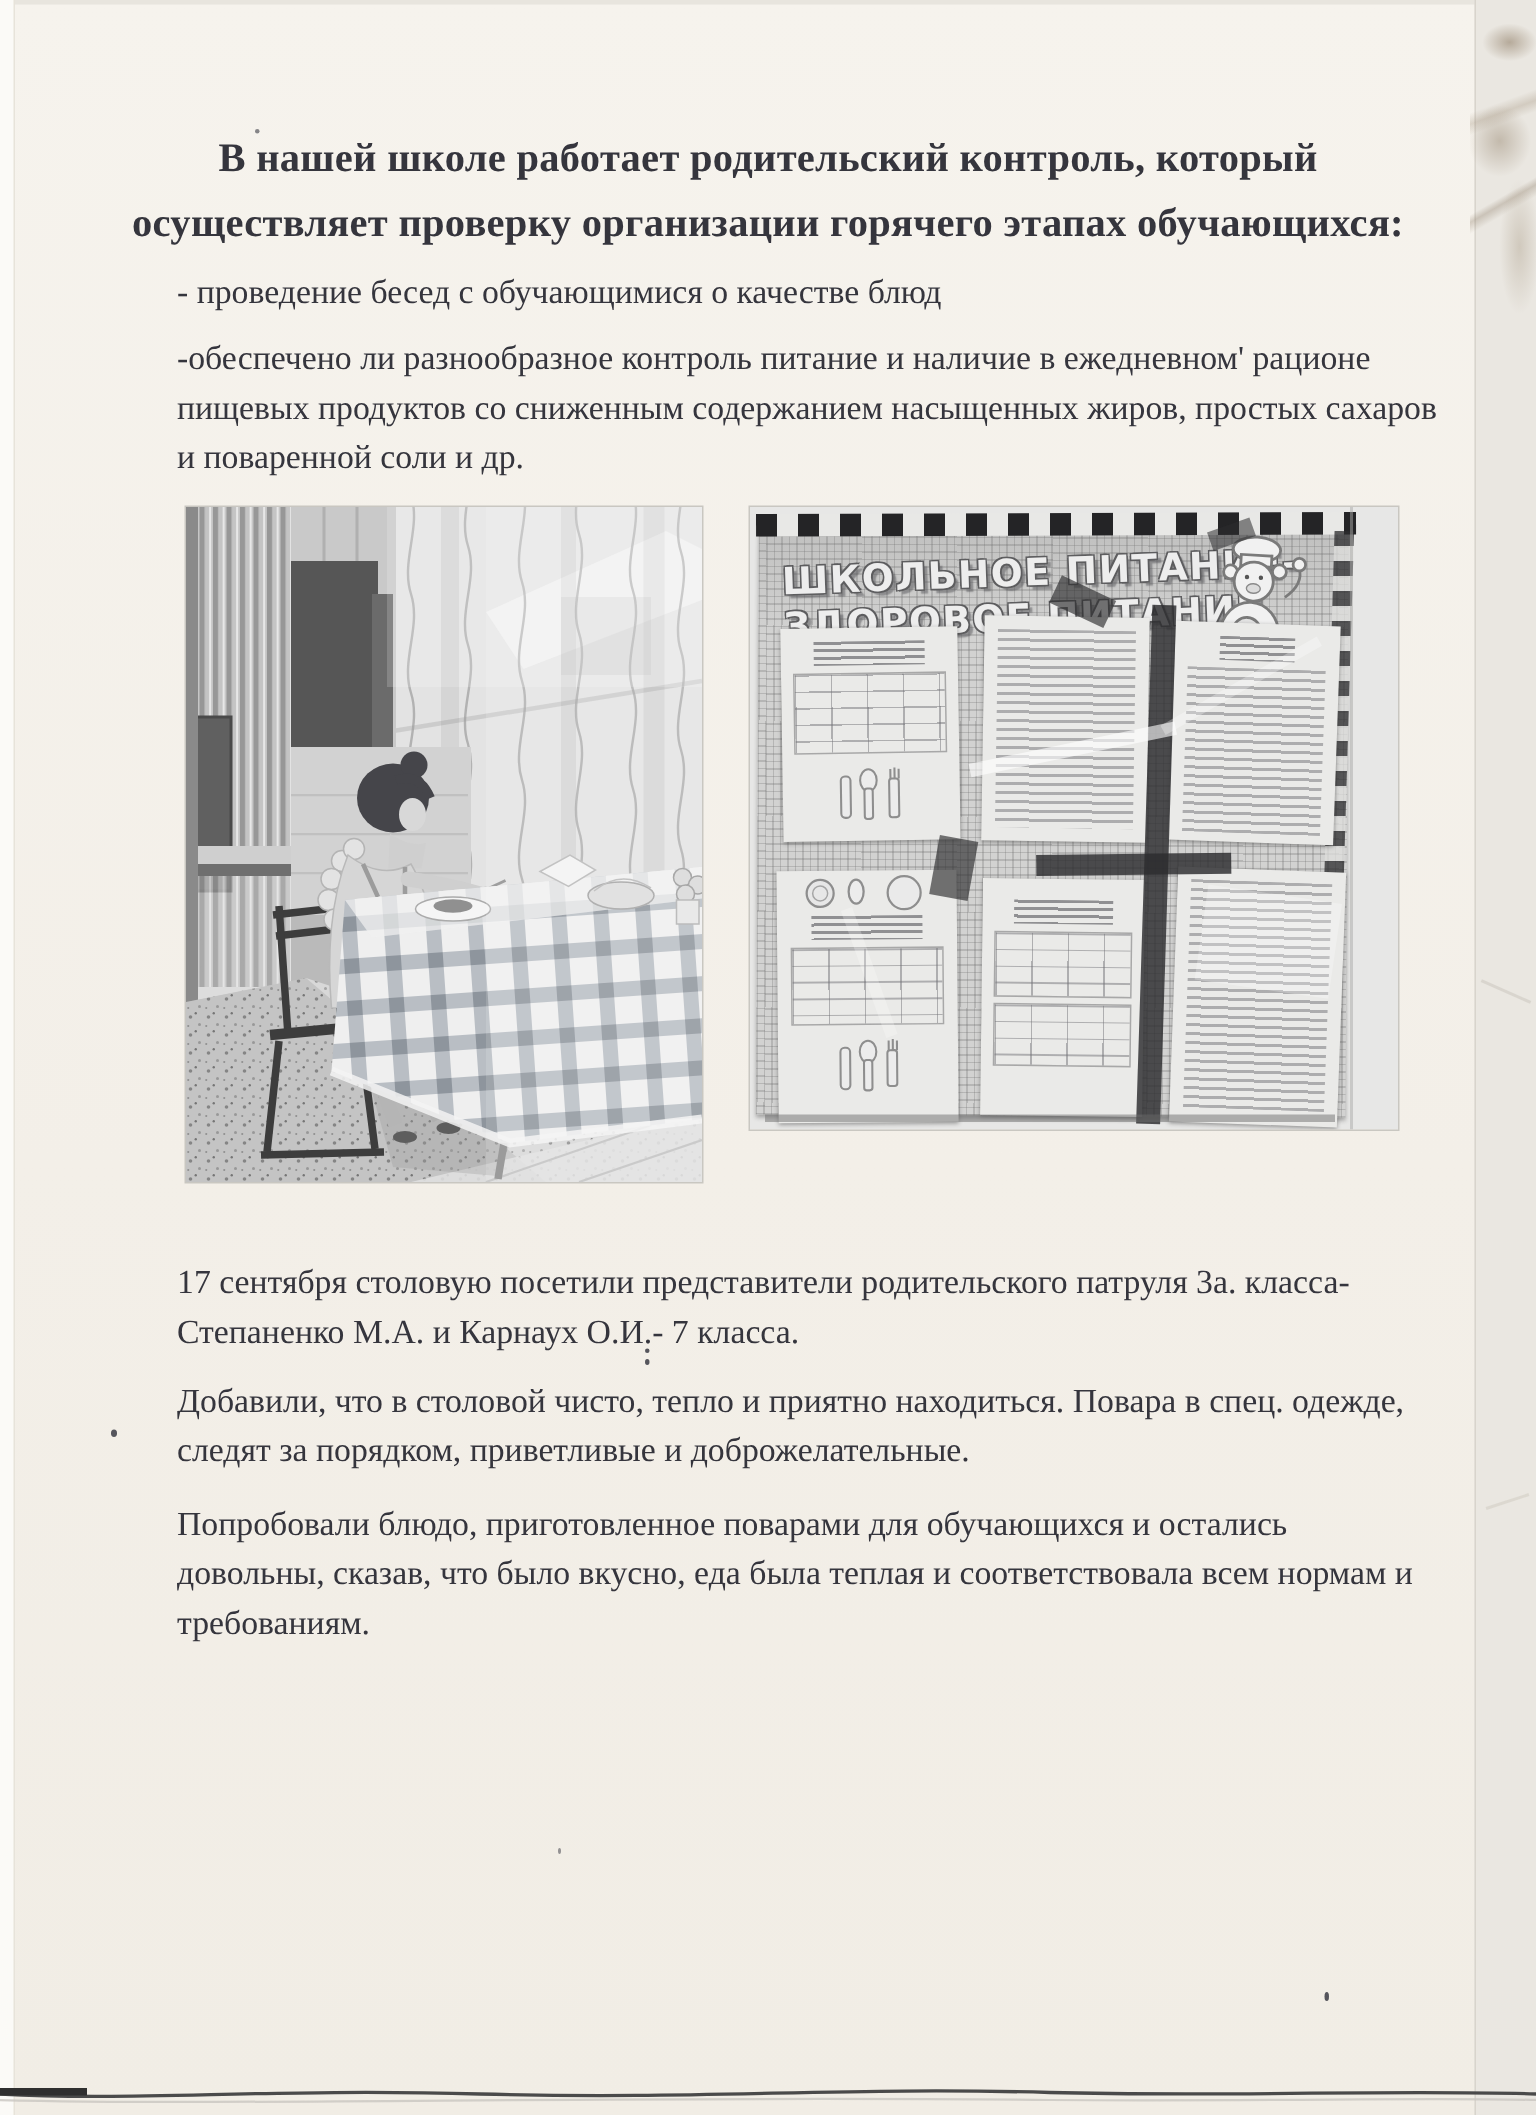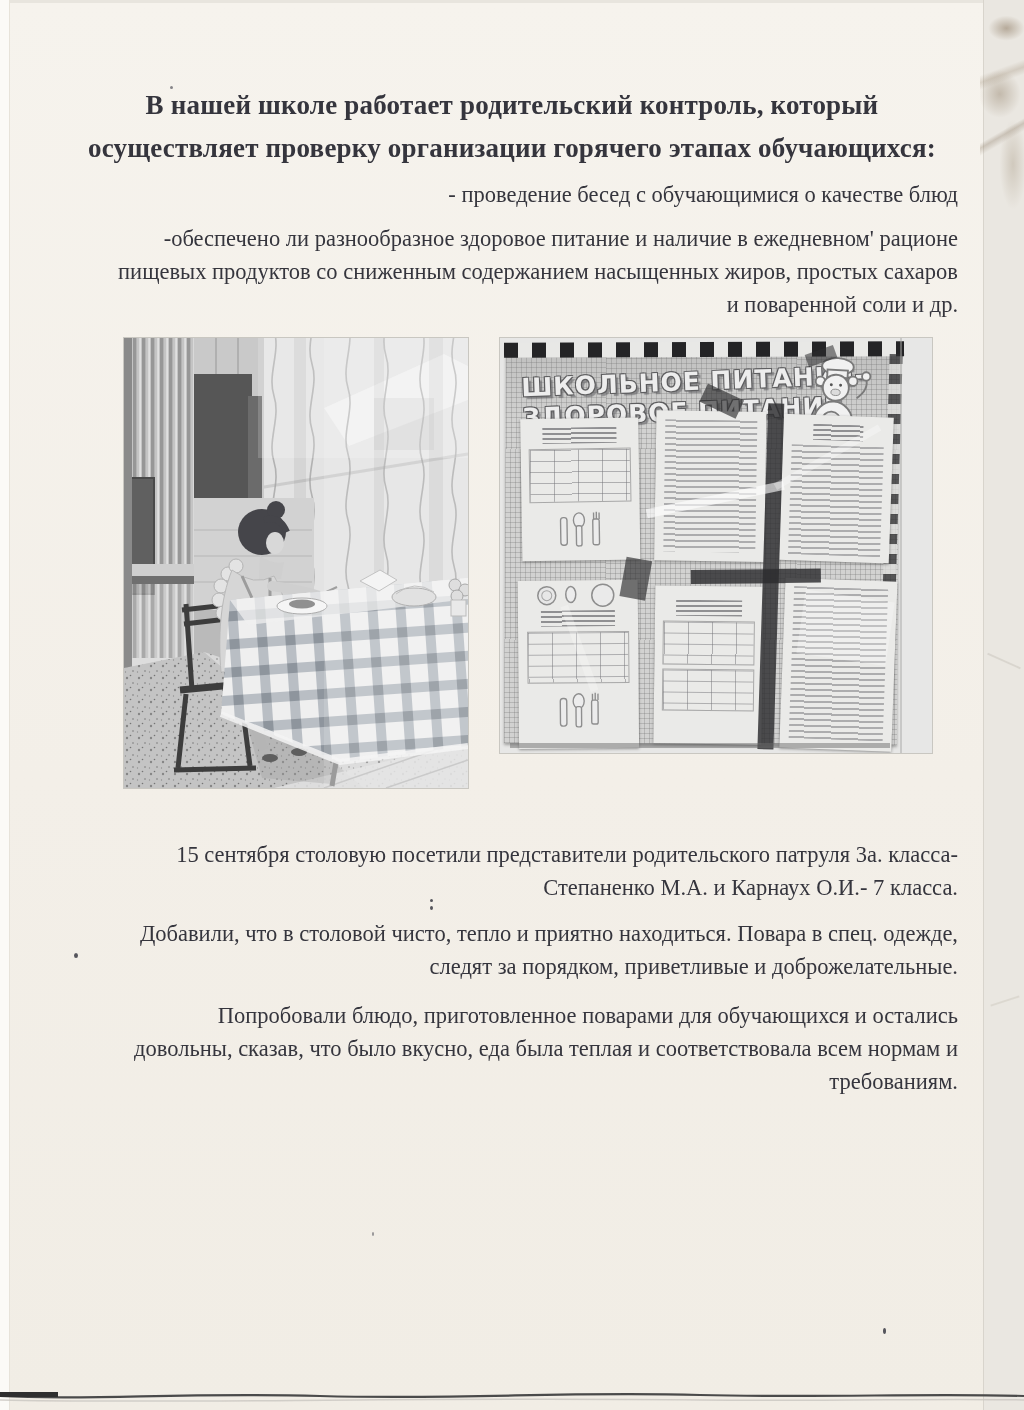--- a/index.html
+++ b/index.html
@@ -26,21 +26,21 @@
     transform:rotate(24deg);opacity:.8;}
   .crease2{position:absolute;right:4px;top:1000px;width:30px;height:2px;background:#d8d4cc;
     transform:rotate(-18deg);opacity:.8;}
   .bottom-line{position:absolute;left:0;bottom:4px;width:1024px;height:18px;}
   .speck{position:absolute;background:#55555c;border-radius:50%;}
   
   .page-title{
     width:860px;margin:84px auto 0;text-align:center;
     font-size:27px;line-height:43px;font-weight:bold;letter-spacing:.2px;
   }
-  .para{width:840px;margin:0 0 0 118px;font-size:22.5px;line-height:33px;text-align:right;}
+  .para{width:840px;margin:0 0 0 118px;font-size:22.5px;line-height:33px;}
   .b1{margin-top:8px;}
   .b2{margin-top:11px;}
   .b3{margin-top:11px;}
   .c1{margin-top:50px;}
   .c2{margin-top:16px;}
   .c3{margin-top:13px;}
   
   .photos{display:flex;gap:32px;margin:17px 0 0 124px;align-items:flex-start;}
   .photo-left{width:344px;height:450px;position:relative;flex:none;outline:1px solid #c9c7c1;}
   .photo-left svg{display:block;}
@@ -100,21 +100,21 @@
   <div class="edge-top"></div>
   <div class="edge-left"></div>
   <div class="edge-right"></div>
   <div class="corner-smudge"></div>
   <div class="crease"></div>
   <div class="crease2"></div>
 
   <h1 class="page-title">В нашей школе работает родительский контроль, который осуществляет проверку организации горячего этапах обучающихся:</h1>
 
   <p class="para b1">- проведение бесед с обучающимися о качестве блюд</p>
-  <p class="para b2">-обеспечено ли разнообразное здоровое питание и наличие в ежедневном' рационе пищевых продуктов со сниженным содержанием насыщенных жиров, простых сахаров и поваренной соли и др.</p>
+  <p class="para b2">-обеспечено ли разнообразное контроль питание и наличие в ежедневном' рационе пищевых продуктов со сниженным содержанием насыщенных жиров, простых сахаров и поваренной соли и др.</p>
 
   <div class="photos">
 
     <figure class="photo-left" style="margin:0">
       <svg width="344" height="450" viewBox="0 0 344 450">
         <defs>
           <pattern id="flute" width="9" height="9" patternUnits="userSpaceOnUse">
             <rect width="9" height="9" fill="#c4c4c4"></rect>
             <rect width="3.4" height="9" fill="#979797"></rect>
             <rect x="6.4" width="1.4" height="9" fill="#e7e7e7"></rect>
@@ -318,21 +318,21 @@
         <div class="glare" style="left:140px;top:150px;width:140px;height:9px;transform:rotate(-12deg)"></div>
         <div class="glare" style="left:262px;top:108px;width:120px;height:7px;transform:rotate(-30deg);opacity:.5"></div>
         <div class="glare" style="left:296px;top:250px;width:90px;height:64px;transform:rotate(8deg);background:rgba(255,255,255,.25)"></div>
         <div class="glare" style="left:30px;top:300px;width:90px;height:8px;transform:rotate(70deg);opacity:.4"></div>
       </div>
       <div class="wall-line"></div>
       <div class="board-shadow"></div>
     </figure>
   </div>
 
-  <p class="para c1">15 сентября столовую посетили представители родительского патруля 3а. класса- Степаненко М.А. и Карнаух О.И.- 7 класса.</p>
+  <p class="para c1">17 сентября столовую посетили представители родительского патруля 3а. класса- Степаненко М.А. и Карнаух О.И.- 7 класса.</p>
   <p class="para c3">Добавили, что в столовой чисто, тепло и приятно находиться. Повара в спец. одежде, следят за порядком, приветливые и доброжелательные.</p>
   <p class="para c2">Попробовали блюдо, приготовленное поварами для обучающихся и остались довольны, сказав, что было вкусно, еда была теплая и соответствовала всем нормам и требованиям.</p>
 
   <div class="speck" style="left:74px;top:953px;width:4px;height:5px"></div>
   <div class="speck" style="left:430px;top:899px;width:3px;height:3px"></div>
   <div class="speck" style="left:430px;top:906px;width:3px;height:4px"></div>
   <div class="speck" style="left:883px;top:1328px;width:3px;height:6px"></div>
   <div class="speck" style="left:372px;top:1232px;width:2px;height:4px;opacity:.6"></div>
   <div class="speck" style="left:170px;top:86px;width:3px;height:3px;opacity:.7"></div>
 

